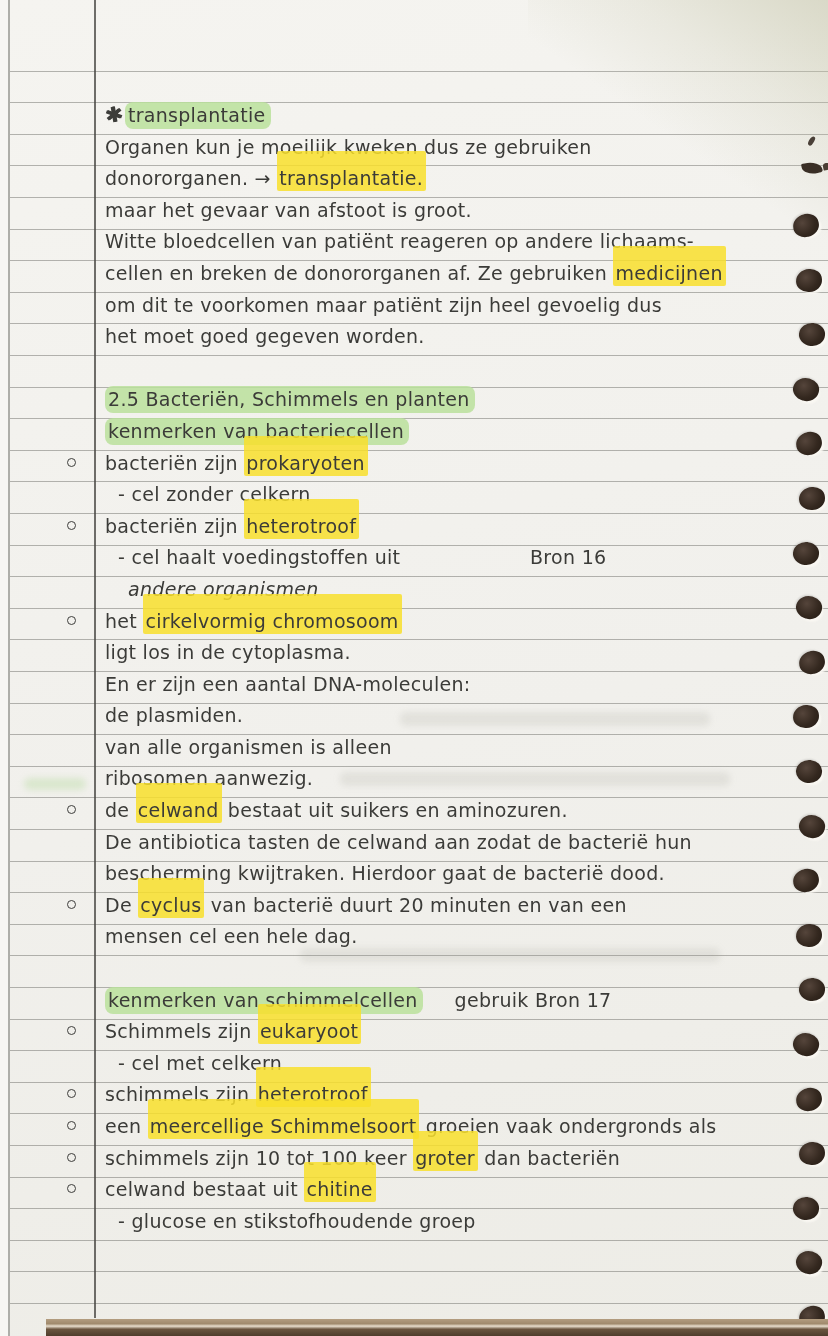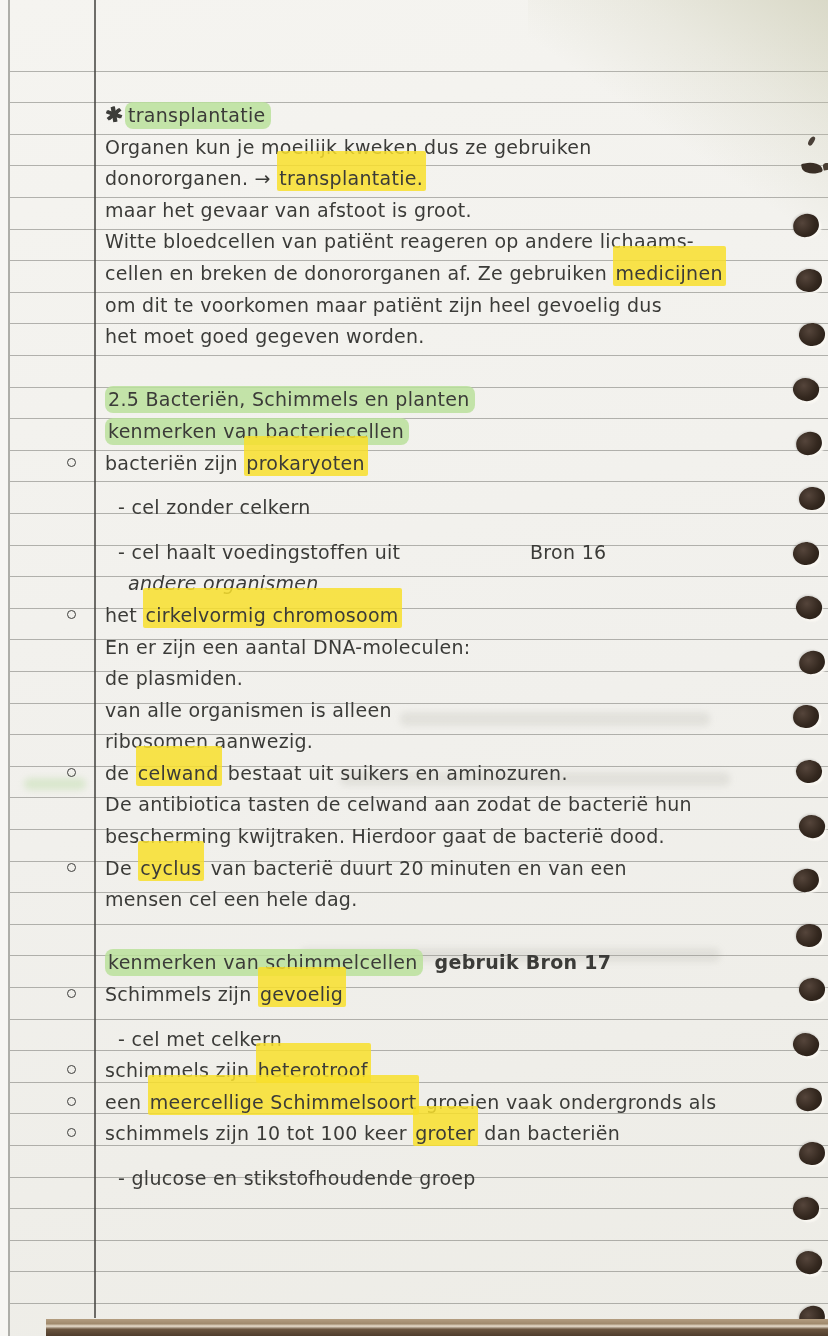--- a/index.html
+++ b/index.html
@@ -63,21 +63,21 @@
     border-radius:50% 50% 50% 10%;background:#4a3e33;
   }
   
   .note{
     position:absolute;left:105px;top:100px;right:4px;
   }
   .line{
     position:relative;height:31.6px;line-height:31.6px;
     font-size:19px;letter-spacing:.3px;white-space:nowrap;
   }
-  .line.ind1{padding-left:13px;margin-top:13px;}
+  .line.ind1{padding-left:13px;}
   .line.ind2{padding-left:23px;font-style:italic;}
   .bullet{
     position:absolute;left:-38px;top:10px;width:7px;height:7px;
     border:1.8px solid #3e3e3c;border-radius:50%;
   }
   .doodle{
     display:inline-block;margin-right:2px;color:#3d3d3a;
     font-size:21px;transform:rotate(-10deg);
     text-shadow:1px 0 0 #3d3d3a;
   }
@@ -109,39 +109,42 @@
       <div class="line"><span>maar het gevaar van afstoot is groot.</span></div>
       <div class="line"><span>Witte bloedcellen van patiënt reageren op andere lichaams-</span></div>
       <div class="line"><span>cellen en breken de donororganen af. Ze gebruiken </span><span class="hl-yellow">medicijnen</span></div>
       <div class="line"><span>om dit te voorkomen maar patiënt zijn heel gevoelig dus</span></div>
       <div class="line"><span>het moet goed gegeven worden.</span></div>
       <div class="line"></div>
       <div class="line"><span class="hl-green">2.5 Bacteriën, Schimmels en planten</span></div>
       <div class="line"><span class="hl-green">kenmerken van bacteriecellen</span></div>
       <div class="line"><span class="bullet"></span><span>bacteriën zijn </span><span class="hl-yellow">prokaryoten</span></div>
       <div class="line ind1"><span>- cel zonder celkern</span></div>
+      <div class="line"><span class="bullet"></span><span>bacteriën zijn </span><span class="hl-yellow">heterotroof</span></div>
       <div class="line ind1"><span>- cel haalt voedingstoffen uit</span><span class="ref" style="left: 425px;">Bron 16</span></div>
       <div class="line ind2"><span>andere organismen</span></div>
       <div class="line"><span class="bullet"></span><span>het </span><span class="hl-yellow">cirkelvormig chromosoom</span></div>
+      <div class="line"><span>ligt los in de cytoplasma.</span></div>
       <div class="line"><span>En er zijn een aantal DNA-moleculen:</span></div>
       <div class="line"><span>de plasmiden.</span></div>
       <div class="line"><span>van alle organismen is alleen</span></div>
       <div class="line"><span>ribosomen aanwezig.</span></div>
       <div class="line"><span class="bullet"></span><span>de </span><span class="hl-yellow">celwand</span><span> bestaat uit suikers en aminozuren.</span></div>
       <div class="line"><span>De antibiotica tasten de celwand aan zodat de bacterië hun</span></div>
       <div class="line"><span>bescherming kwijtraken. Hierdoor gaat de bacterië dood.</span></div>
       <div class="line"><span class="bullet"></span><span>De </span><span class="hl-yellow">cyclus</span><span> van bacterië duurt 20 minuten en van een</span></div>
       <div class="line"><span>mensen cel een hele dag.</span></div>
       <div class="line"></div>
-      <div class="line"><span class="hl-green">kenmerken van schimmelcellen</span><span style="margin-left: 12px; font-weight: bold;">gebruik  Bron 17</span></div>
-      <div class="line"><span class="bullet"></span><span>Schimmels zijn </span><span class="hl-yellow">gevoelig</span></div>
+      <div class="line"><span class="hl-green">kenmerken van schimmelcellen</span><span style="margin-left: 32px;">gebruik  Bron 17</span></div>
+      <div class="line"><span class="bullet"></span><span>Schimmels zijn </span><span class="hl-yellow">eukaryoot</span></div>
       <div class="line ind1"><span>- cel met celkern</span></div>
       <div class="line"><span class="bullet"></span><span>schimmels zijn </span><span class="hl-yellow">heterotroof</span></div>
       <div class="line"><span class="bullet"></span><span>een </span><span class="hl-yellow">meercellige Schimmelsoort</span><span> groeien vaak ondergronds als</span></div>
       <div class="line"><span class="bullet"></span><span>schimmels zijn 10 tot 100 keer </span><span class="hl-yellow">groter</span><span> dan bacteriën</span></div>
+      <div class="line"><span class="bullet"></span><span>celwand bestaat uit </span><span class="hl-yellow">chitine</span></div>
       <div class="line ind1"><span>- glucose en stikstofhoudende groep</span></div>
     </div>
 
   <div>
       <span class="hole" style="top: 214px; left: 793px; transform: rotate(-12deg);"></span>
       <span class="hole" style="top: 268.6px; left: 796px; transform: rotate(-3deg);"></span>
       <span class="hole" style="top: 323.2px; left: 799px; transform: rotate(6deg);"></span>
       <span class="hole" style="top: 377.8px; left: 793px; transform: rotate(15deg);"></span>
       <span class="hole" style="top: 432.4px; left: 796px; transform: rotate(-12deg);"></span>
       <span class="hole" style="top: 487px; left: 799px; transform: rotate(-3deg);"></span>

